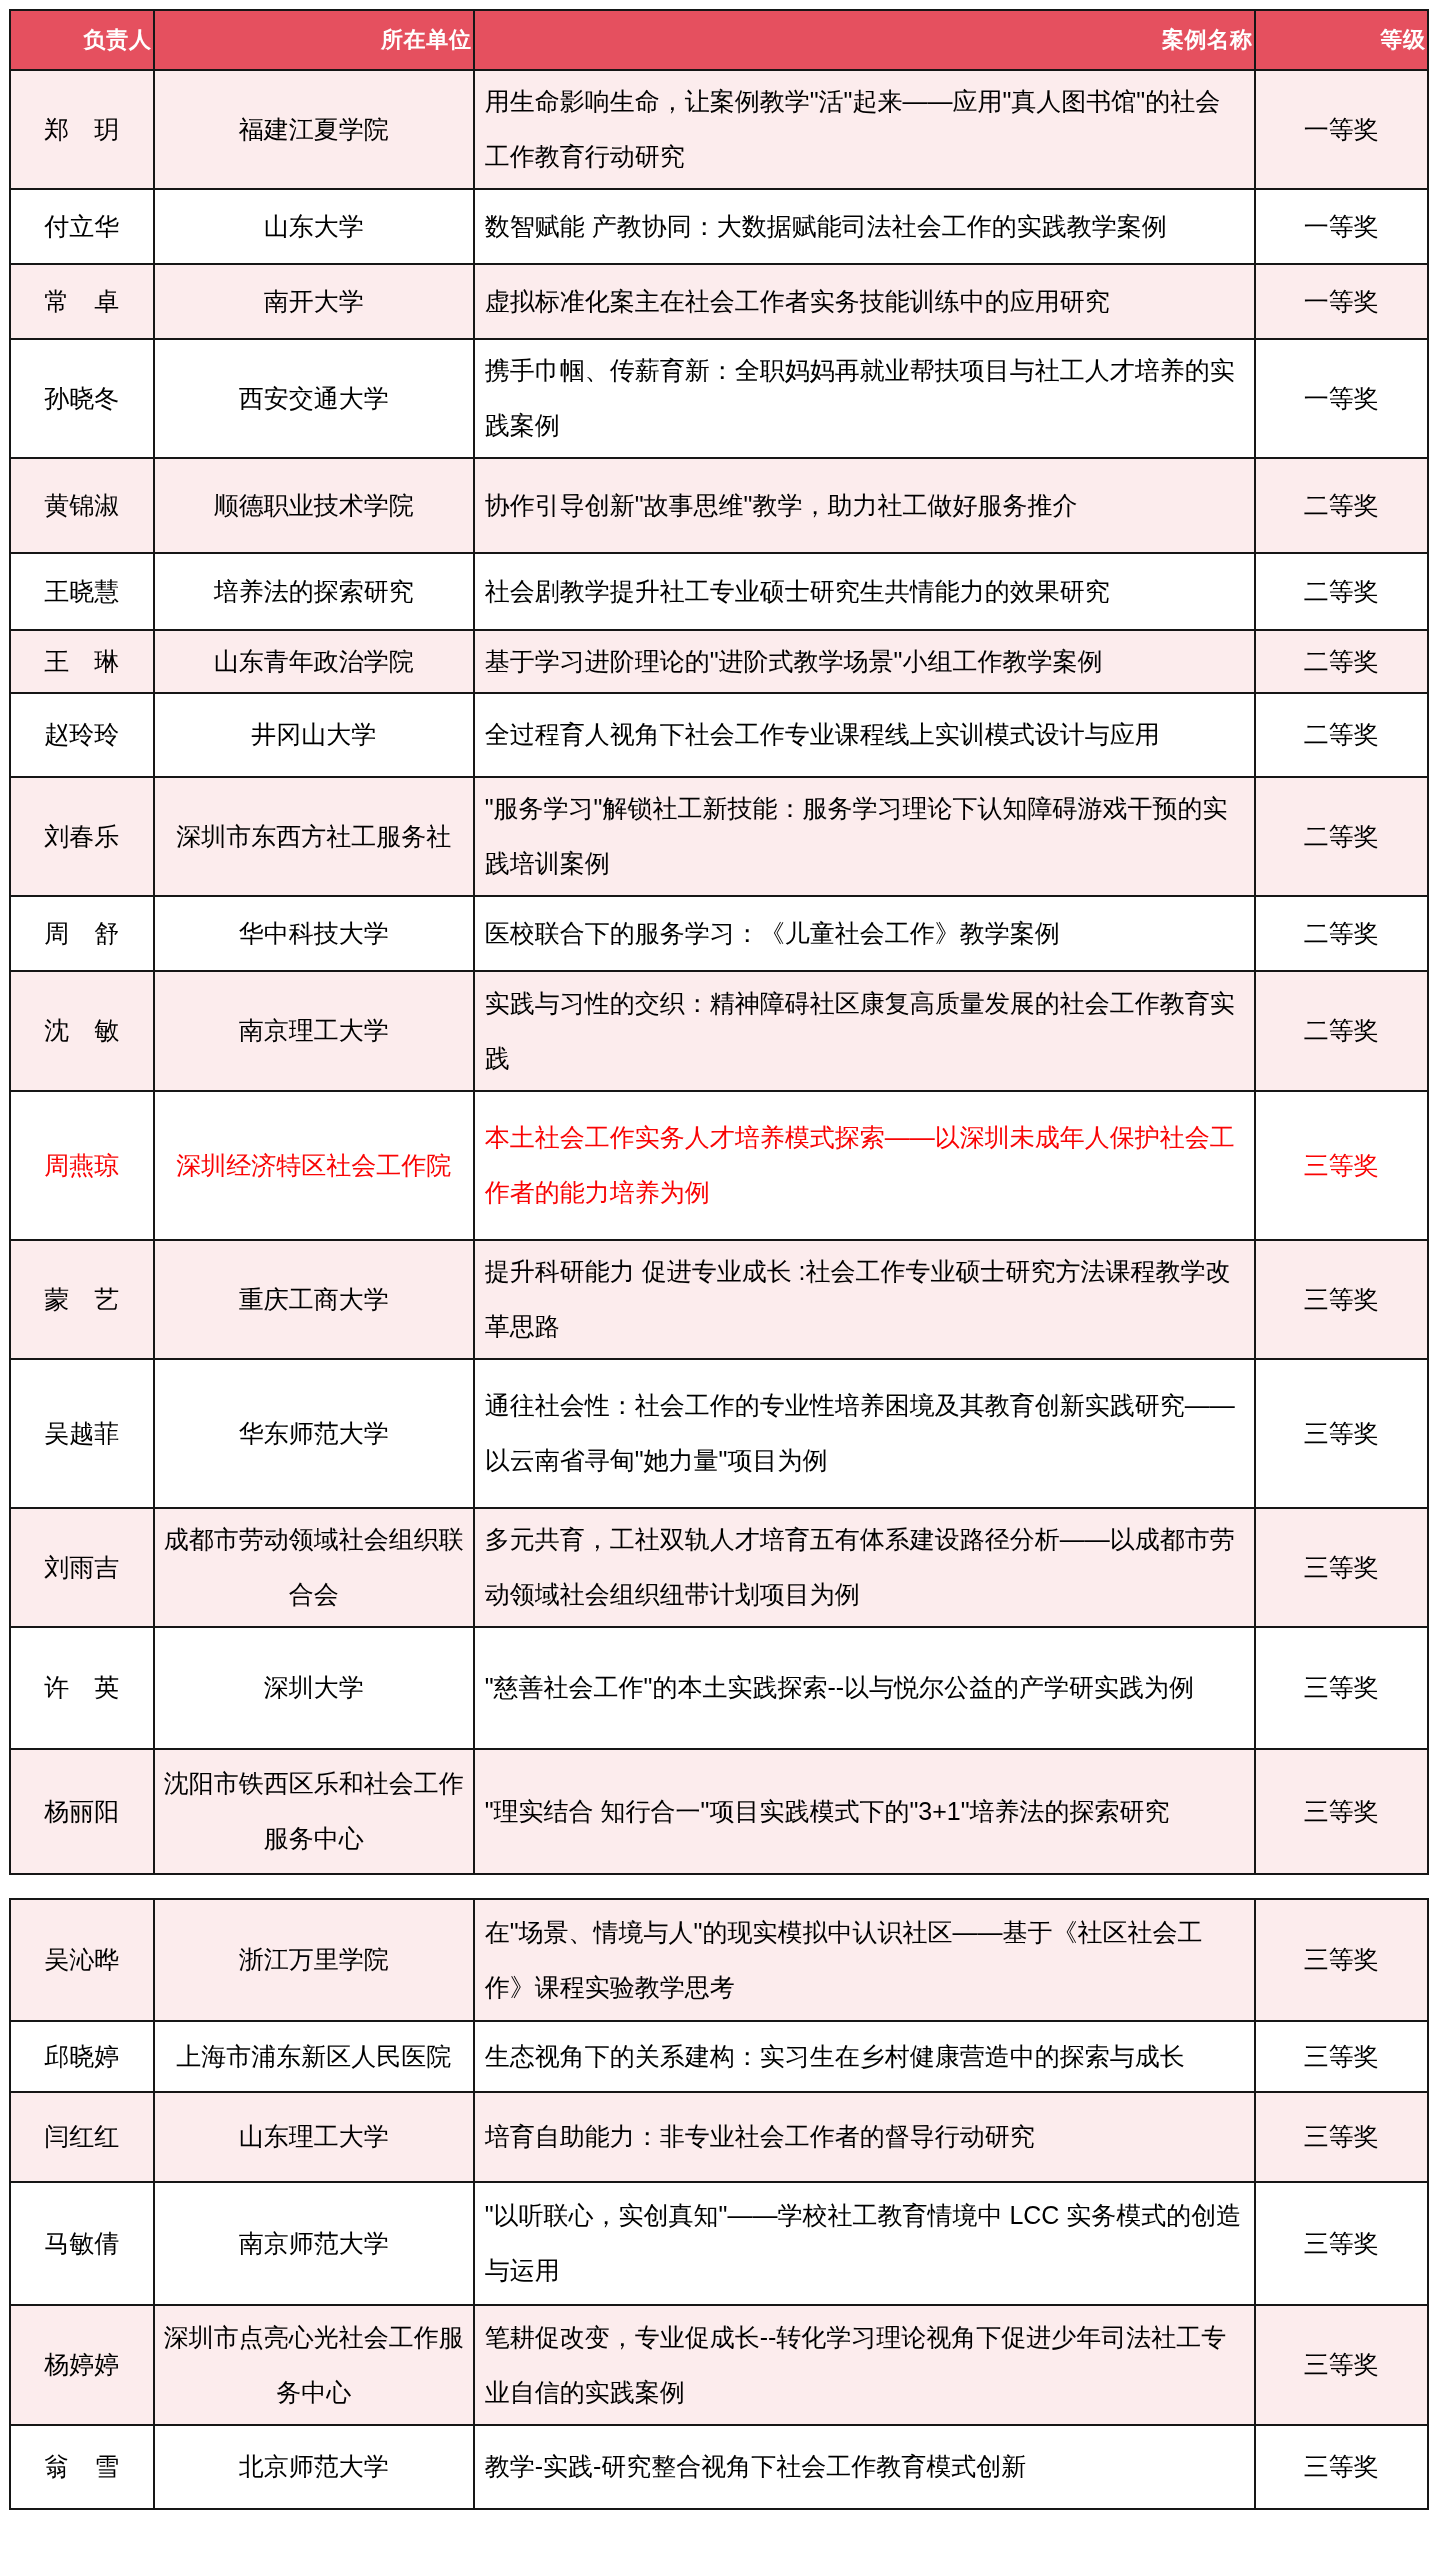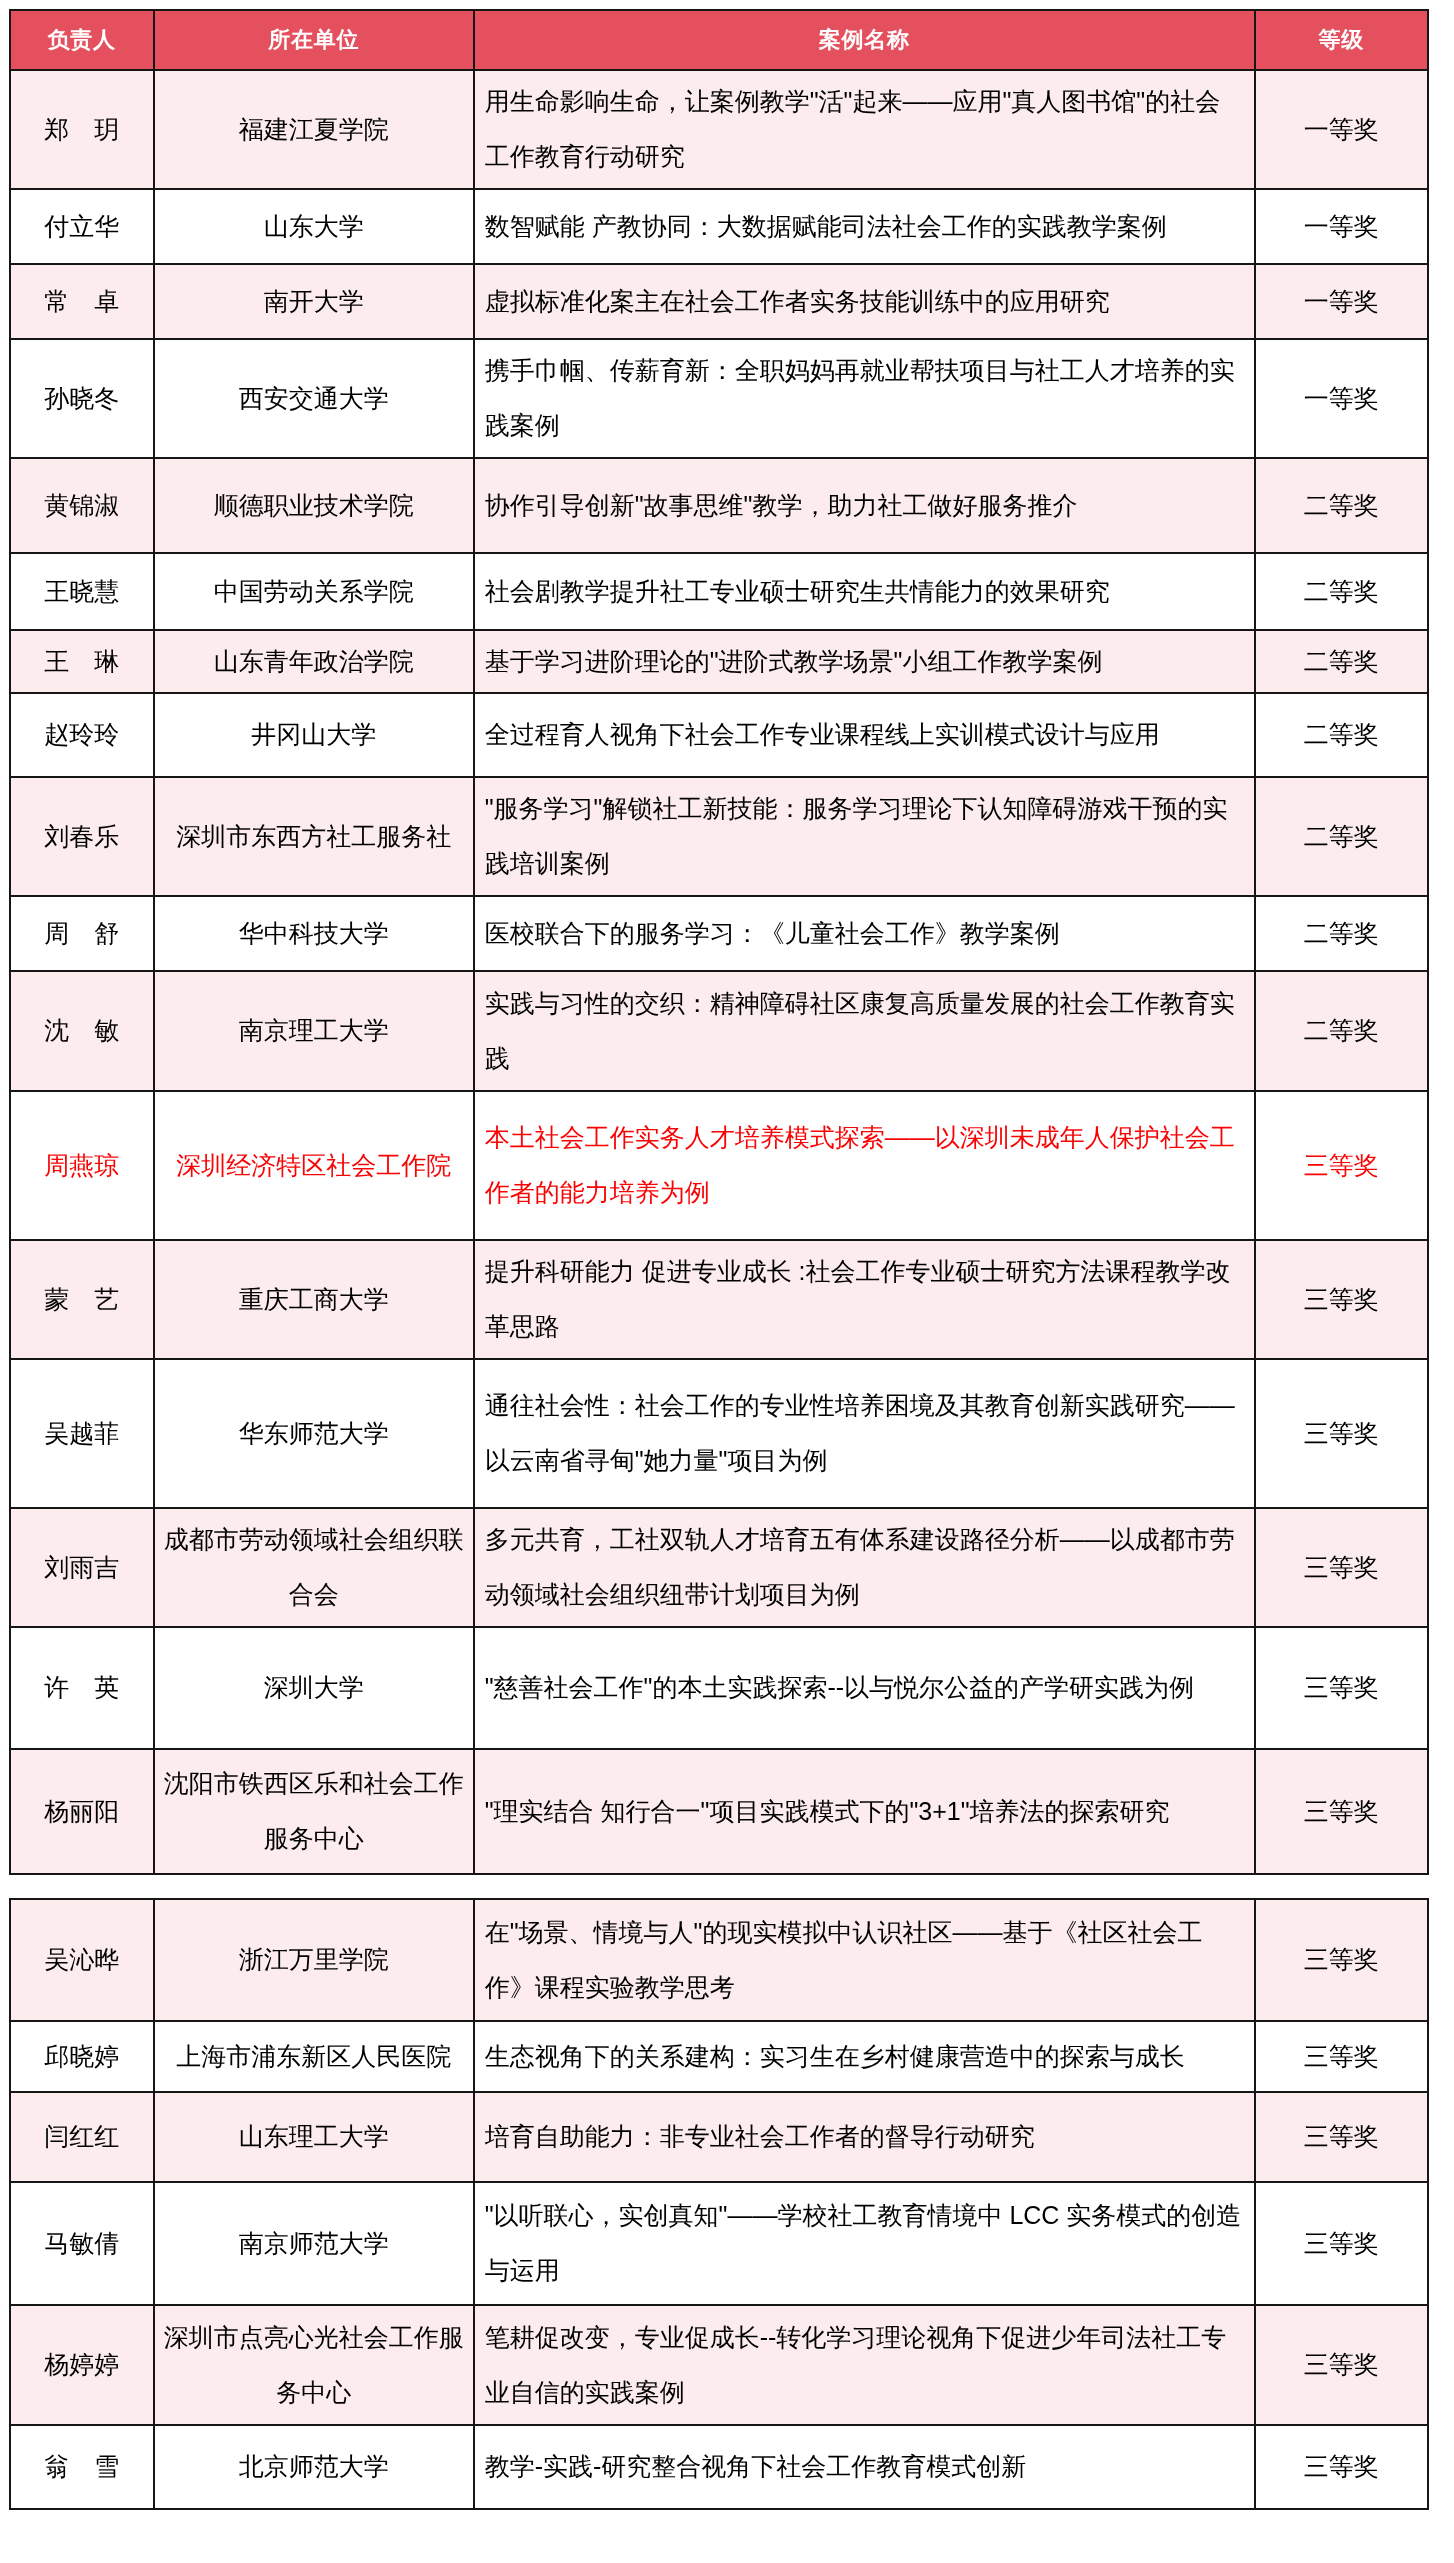--- a/index.html
+++ b/index.html
@@ -34,21 +34,21 @@
     border:2.2px solid var(--border);
     overflow:hidden;
     word-break:break-all;
   }
   .tbl th{
     height:60px;
     background:var(--header-bg);
     color:var(--header-text);
     font-size:22px;
     font-weight:bold;
-    text-align:center;
+    text-align:right;
     letter-spacing:0.7px;
   }
   .tbl td{
     font-size:25px;
     line-height:55px;
     vertical-align:middle;
     background:var(--row-white);
   }
   .tbl tbody tr:nth-child(odd) td{background:var(--row-pink);}
   .c-name,.c-unit,.c-grade{text-align:center;padding:0 5.8px;}
@@ -102,21 +102,21 @@
         <td class="c-grade">一等奖</td>
       </tr>
       <tr style="height:95px">
         <td class="c-name">黄锦淑</td>
         <td class="c-unit">顺德职业技术学院</td>
         <td class="c-case">协作引导创新"故事思维"教学，助力社工做好服务推介</td>
         <td class="c-grade">二等奖</td>
       </tr>
       <tr style="height:77px">
         <td class="c-name">王晓慧</td>
-        <td class="c-unit">中国劳动关系学院</td>
+        <td class="c-unit">培养法的探索研究</td>
         <td class="c-case">社会剧教学提升社工专业硕士研究生共情能力的效果研究</td>
         <td class="c-grade">二等奖</td>
       </tr>
       <tr style="height:63px">
         <td class="c-name">王　琳</td>
         <td class="c-unit">山东青年政治学院</td>
         <td class="c-case">基于学习进阶理论的"进阶式教学场景"小组工作教学案例</td>
         <td class="c-grade">二等奖</td>
       </tr>
       <tr style="height:84px">

